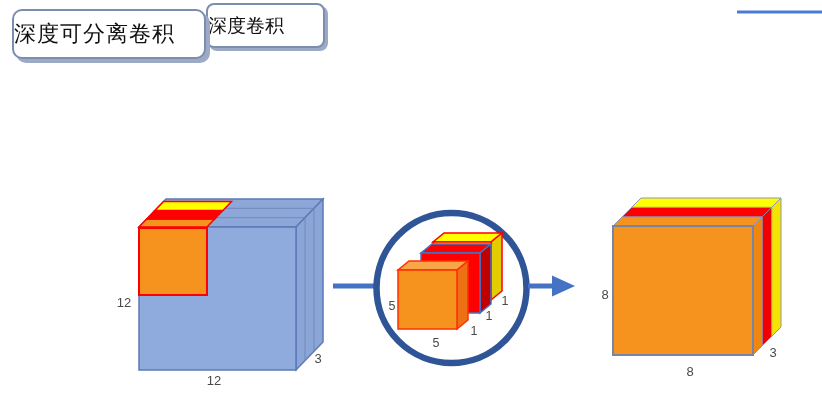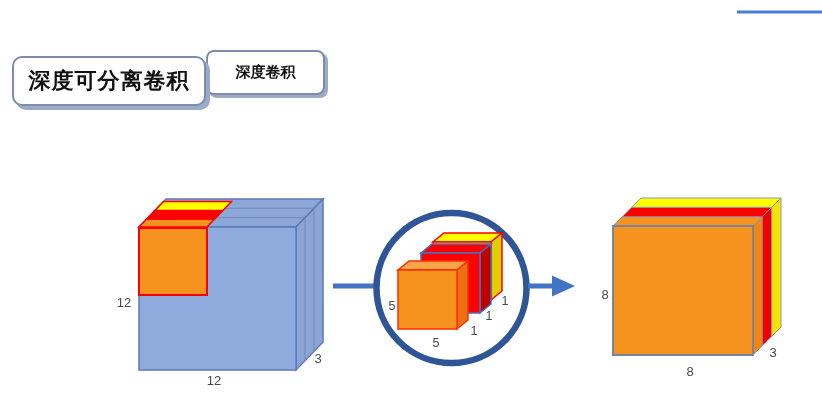--- a/index.html
+++ b/index.html
@@ -2,26 +2,26 @@
 <html><head>
 <meta charset="utf-8">
 <style>
   html,body{margin:0;padding:0;background:#ffffff;}
   .stage{
     position:relative;width:822px;height:416px;background:#ffffff;overflow:hidden;
     font-family:"Liberation Sans", sans-serif;
   }
   .tab{
     position:absolute;background:#ffffff;border:2px solid #7d8db0;
-    display:flex;align-items:center;justify-content:center;
-    font-weight:bold;color:#111111;box-sizing:border-box;margin-top:47px;
+    display:flex;align-items:center;
+    font-weight:normal;color:#111111;box-sizing:border-box;
   }
   .tab-secondary{
     left:206px;top:3px;width:119px;height:45px;border-radius:8px;
-    font-size:15px;box-shadow:3px 3px 0 #9daac6;z-index:1;
+    font-size:19px;box-shadow:3px 3px 0 #9daac6;z-index:1;
   }
   .tab-primary{
     left:12px;top:9px;width:194px;height:50px;border-radius:10px;
     font-size:22px;letter-spacing:1px;box-shadow:4px 4px 0 #9daac6;z-index:2;
   }
   .diagram-svg{position:absolute;left:0;top:0;width:822px;height:416px;z-index:0;}
   text{font-family:"Liberation Sans", sans-serif;fill:#4a4a4a;}
 </style>
 </head>
 <body>

